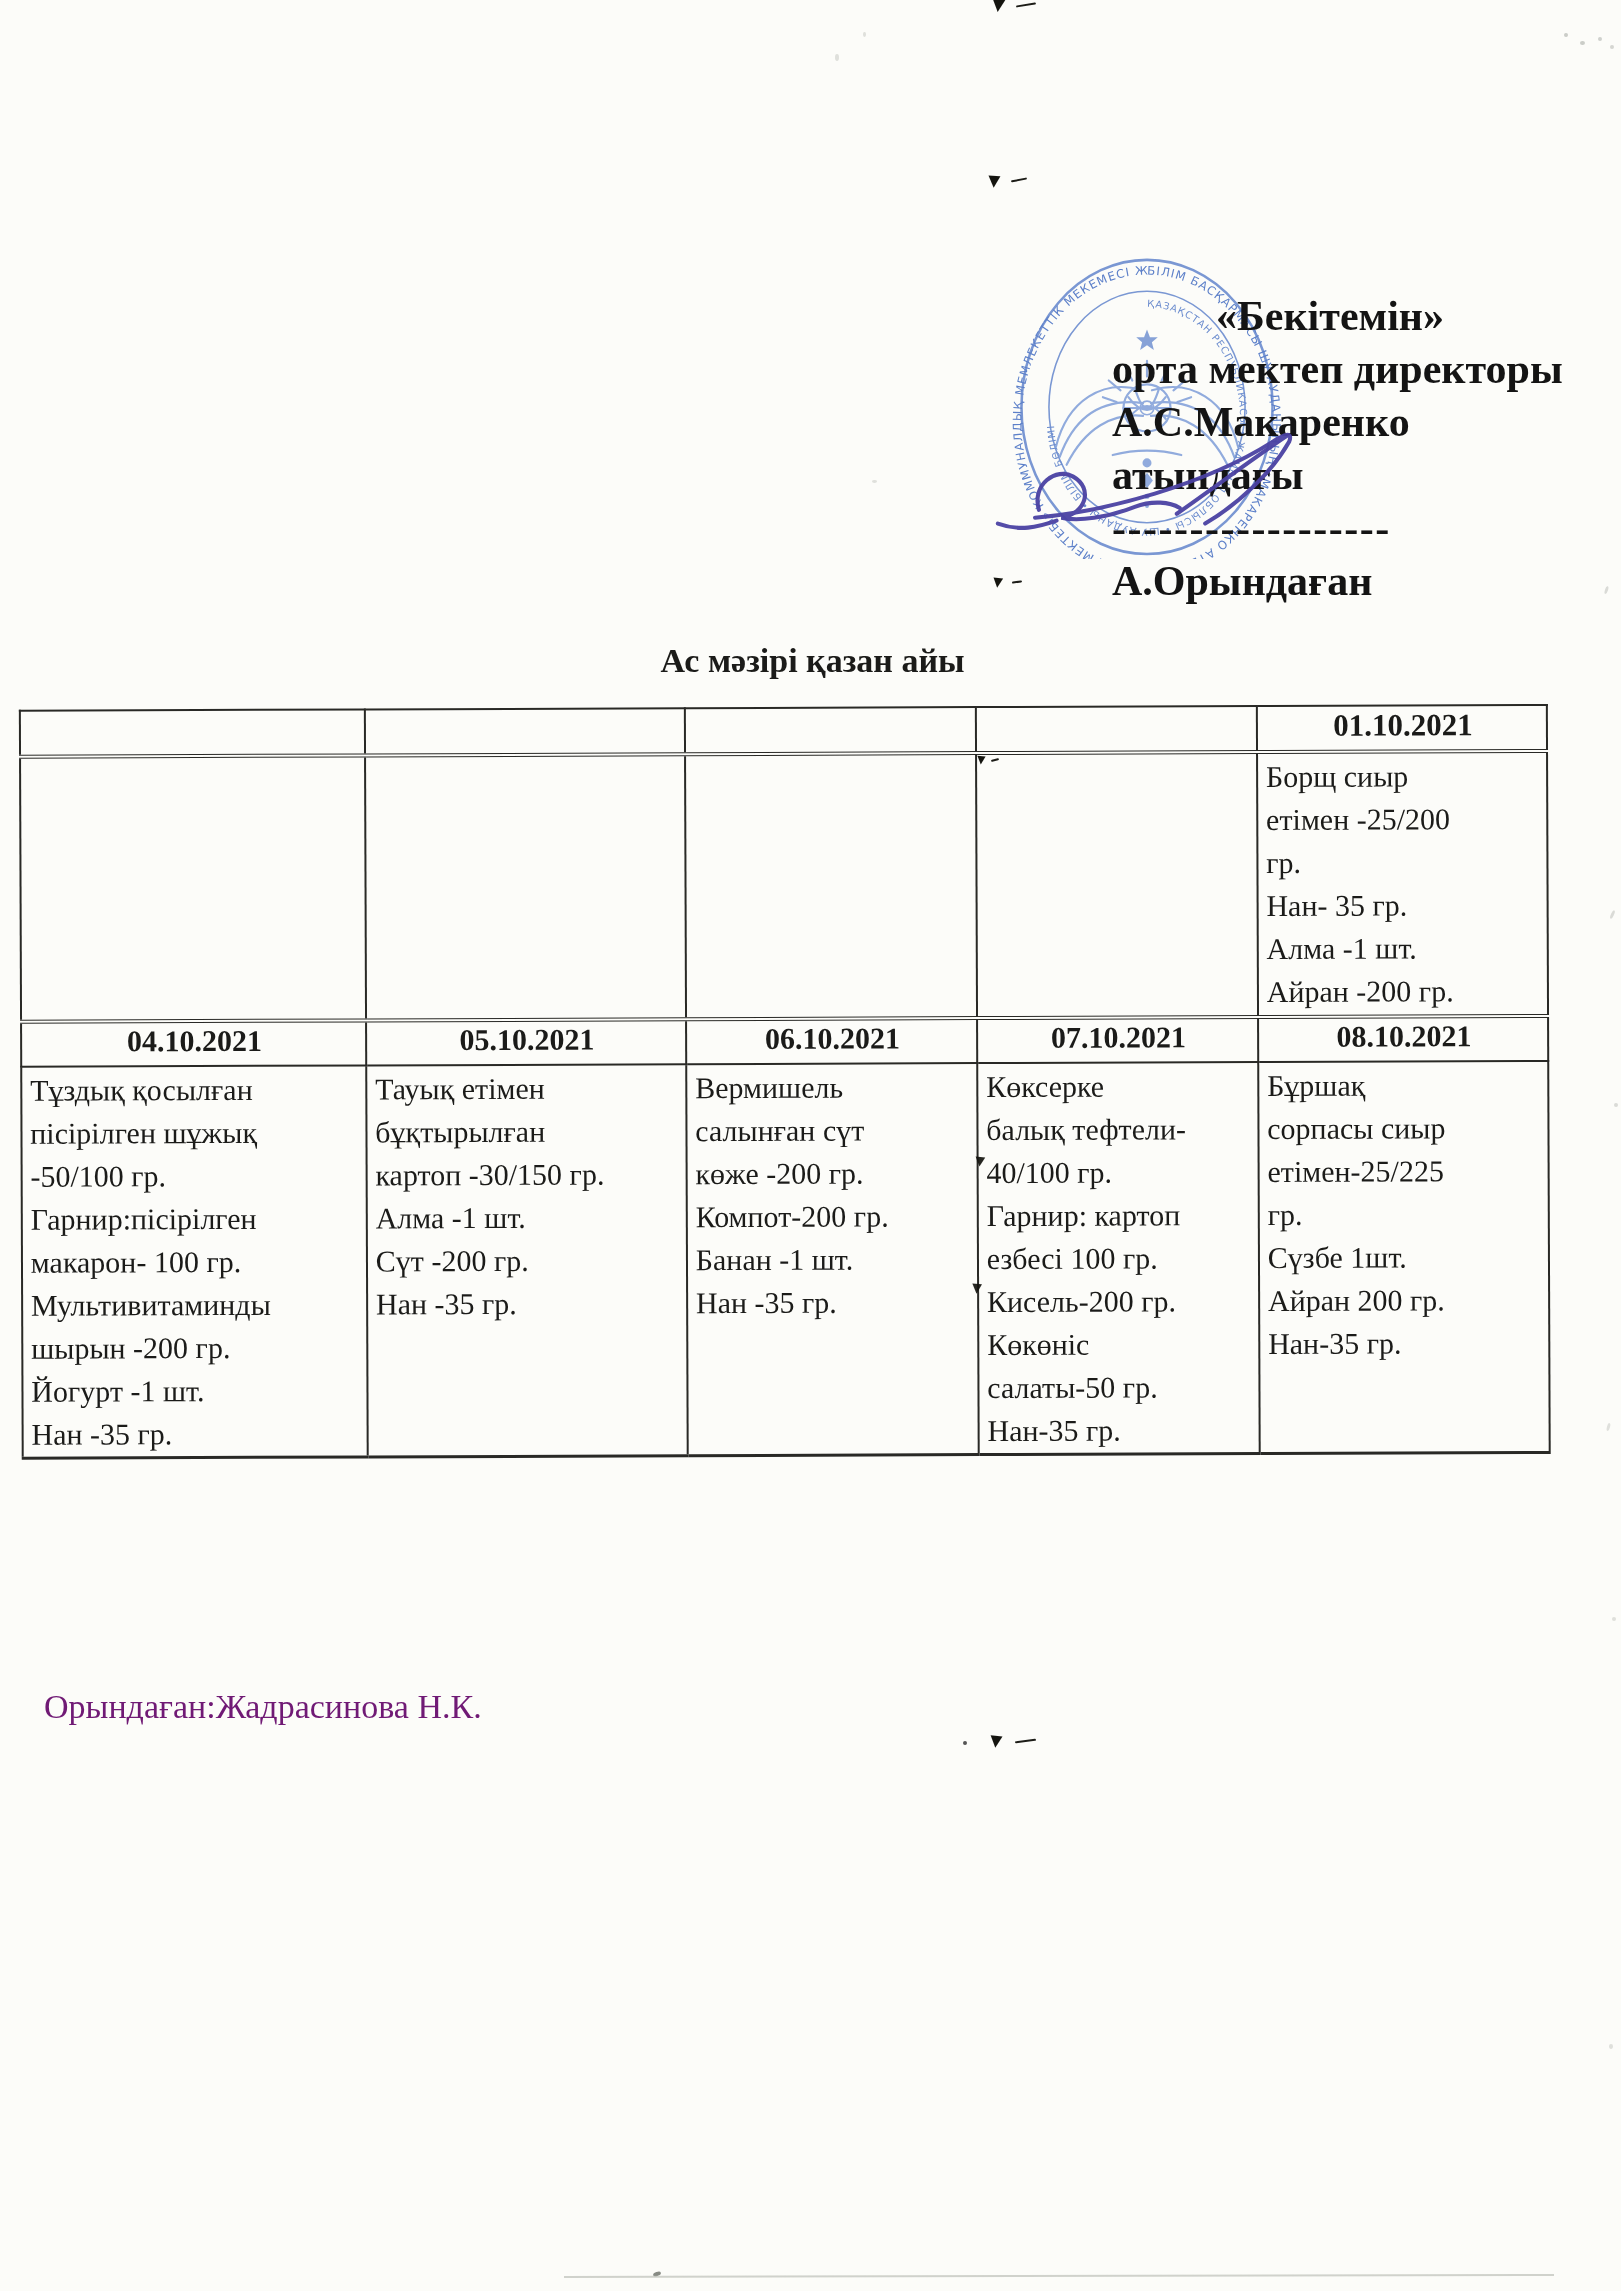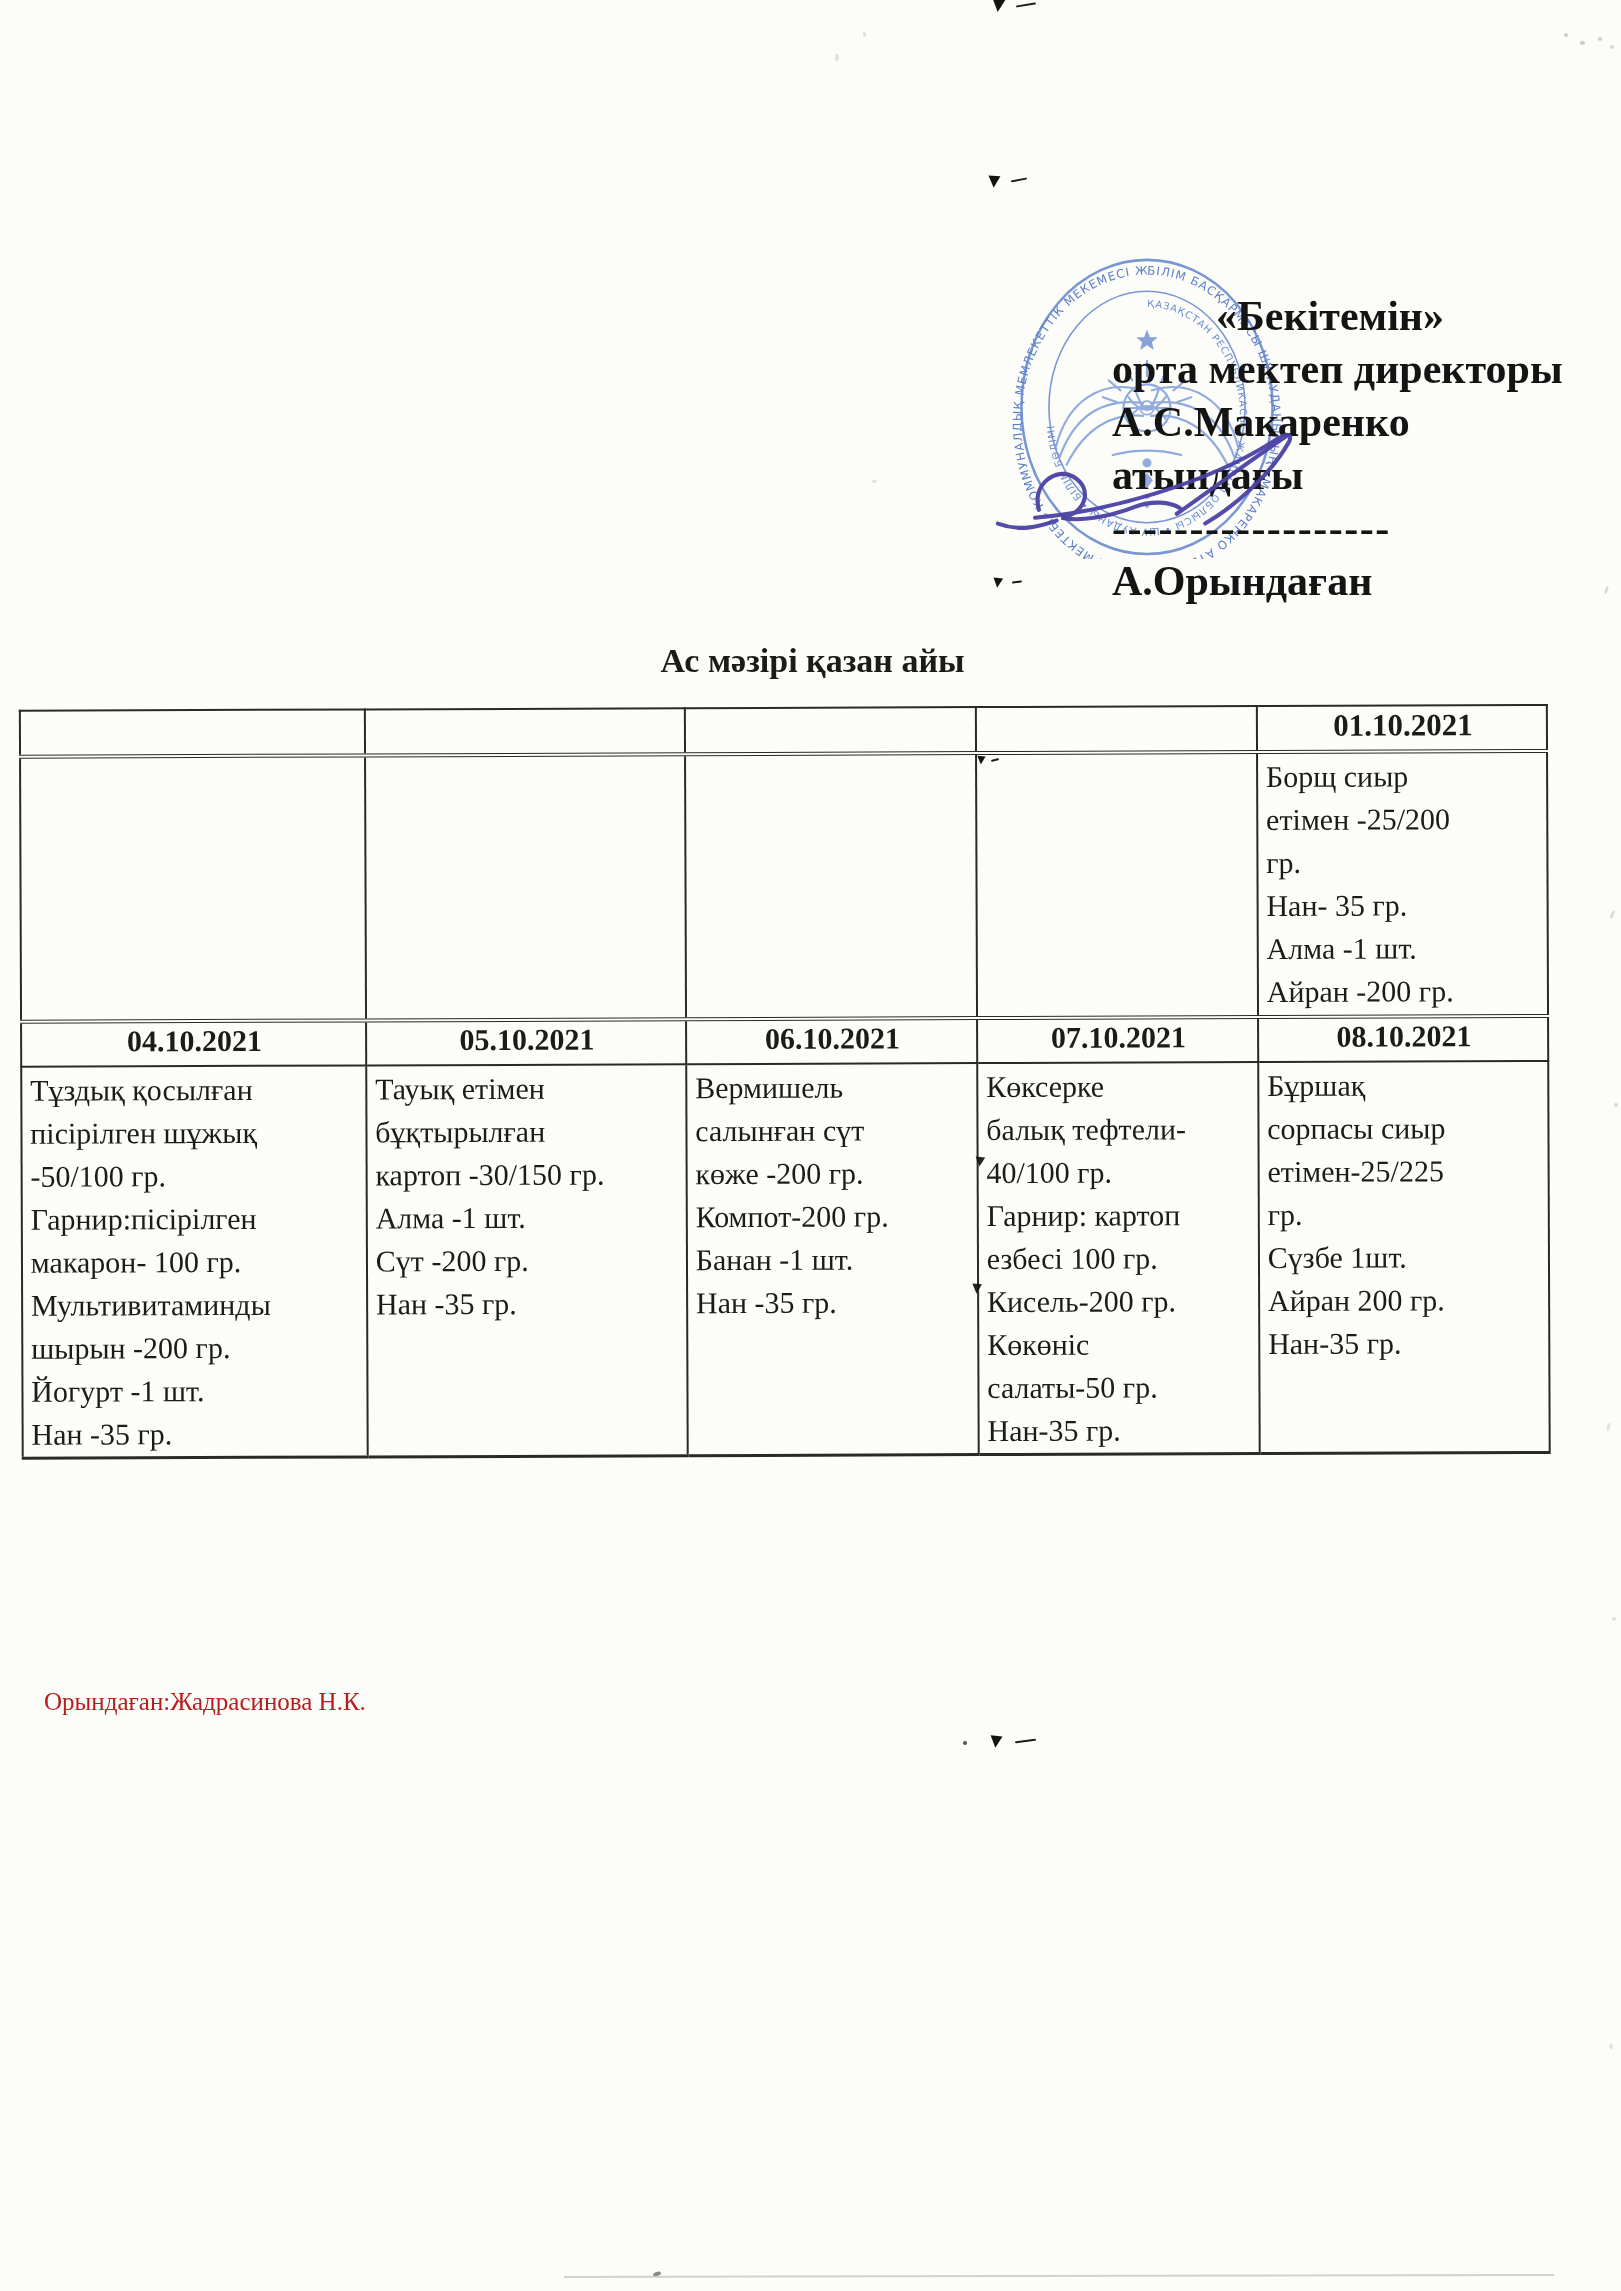--- a/index.html
+++ b/index.html
@@ -36,21 +36,21 @@
     padding:1px 5.9px 0 7.8px;overflow:hidden;
   }
   tr.r1 td{border-top:2.9px solid #292926;border-bottom:4.9px double #292926}
   tr.r2 td{border-bottom:4.9px double #292926}
   tr.r3 td{border-bottom:2px solid #292926}
   tr.r4 td{border-bottom:3.9px solid #292926}
   td.date{font-weight:bold;font-size:30px;text-align:center;padding:3.9px 3.9px 0 3.9px}
   tr.r1 td.date{font-size:31px}
   td.menucell{font-size:30px;line-height:43px;white-space:pre-line}
   
-  .footer{position:absolute;left:44px;top:1688px;font-size:25px;color:#b91c1c;z-index:2}
+  .footer{position:absolute;left:44px;top:1688px;font-size:34px;color:#701a75;z-index:2}
   
   .ink{
     position:absolute;color:#14140f;line-height:1;z-index:5;
     font-family:"DejaVu Sans","Liberation Sans",sans-serif;
   }
   .tail{position:absolute;background:#1c1c17;height:2px;z-index:5;border-radius:1px}
   .speck{position:absolute;background:#9a9e98;border-radius:50%;z-index:5}
   .edge-line{
     position:absolute;left:564px;top:2275px;width:990px;height:2px;
     background:#c2c4bc;opacity:.75;transform:rotate(-0.12deg);z-index:5;

